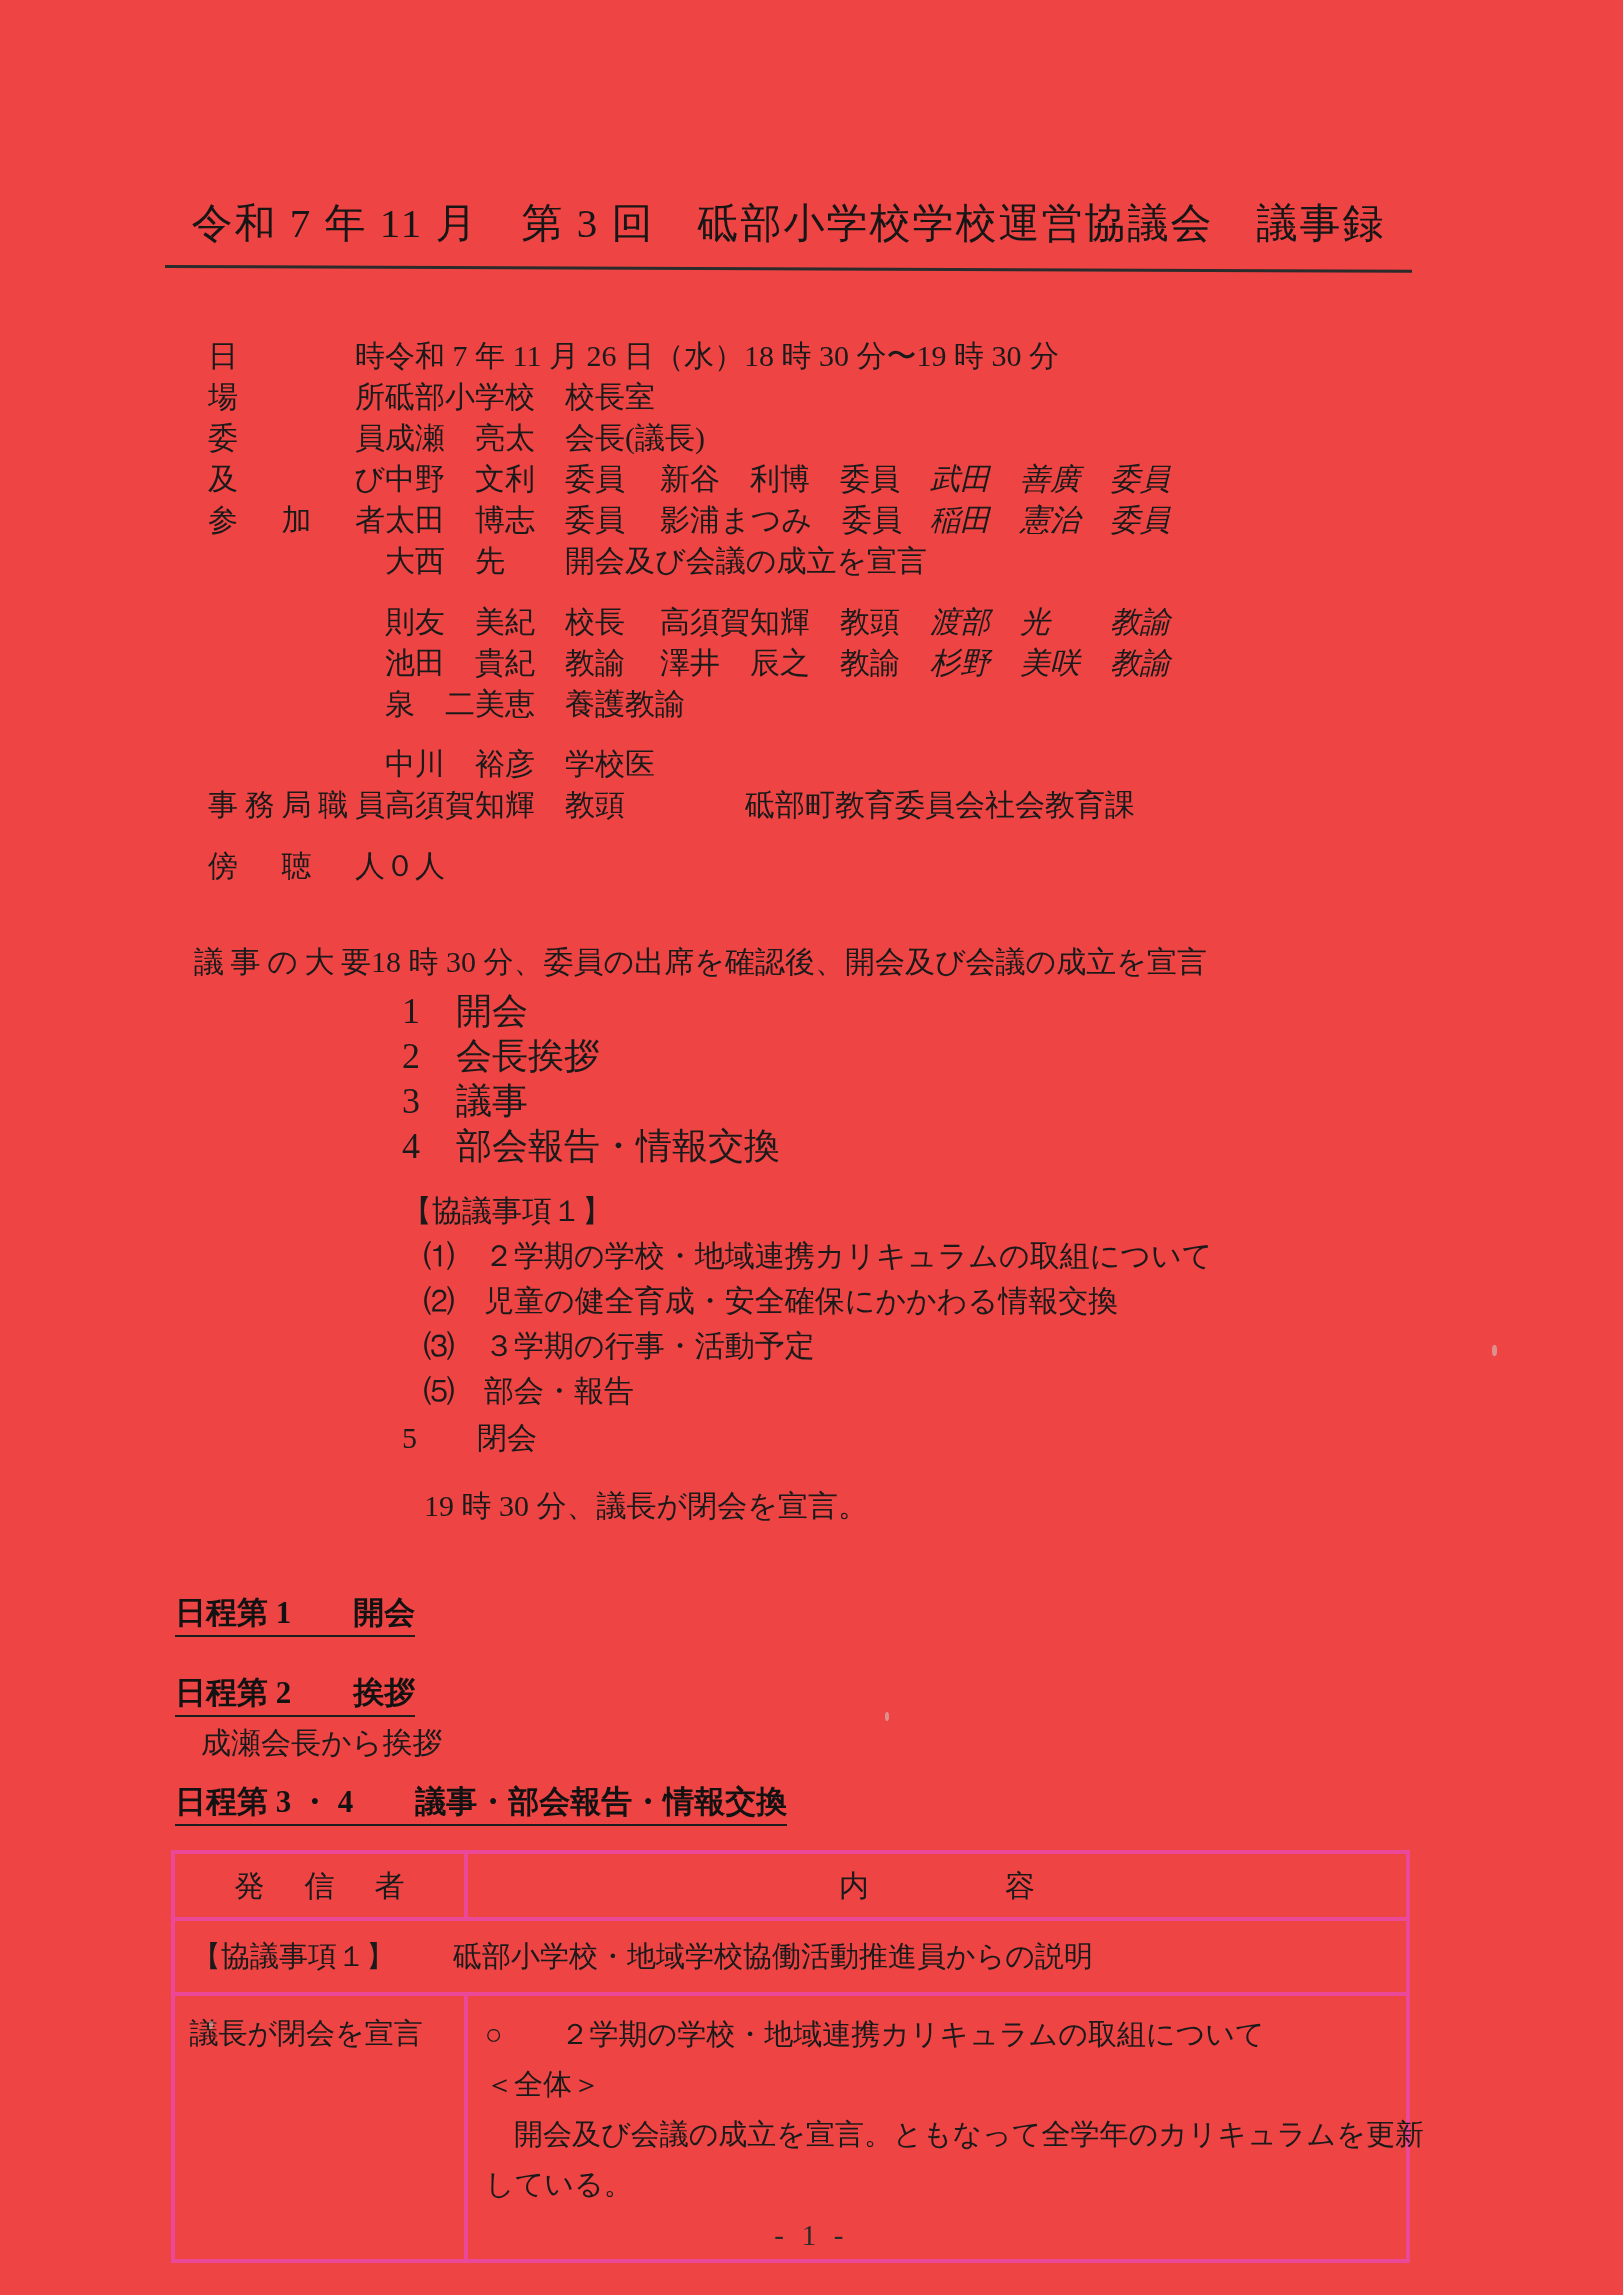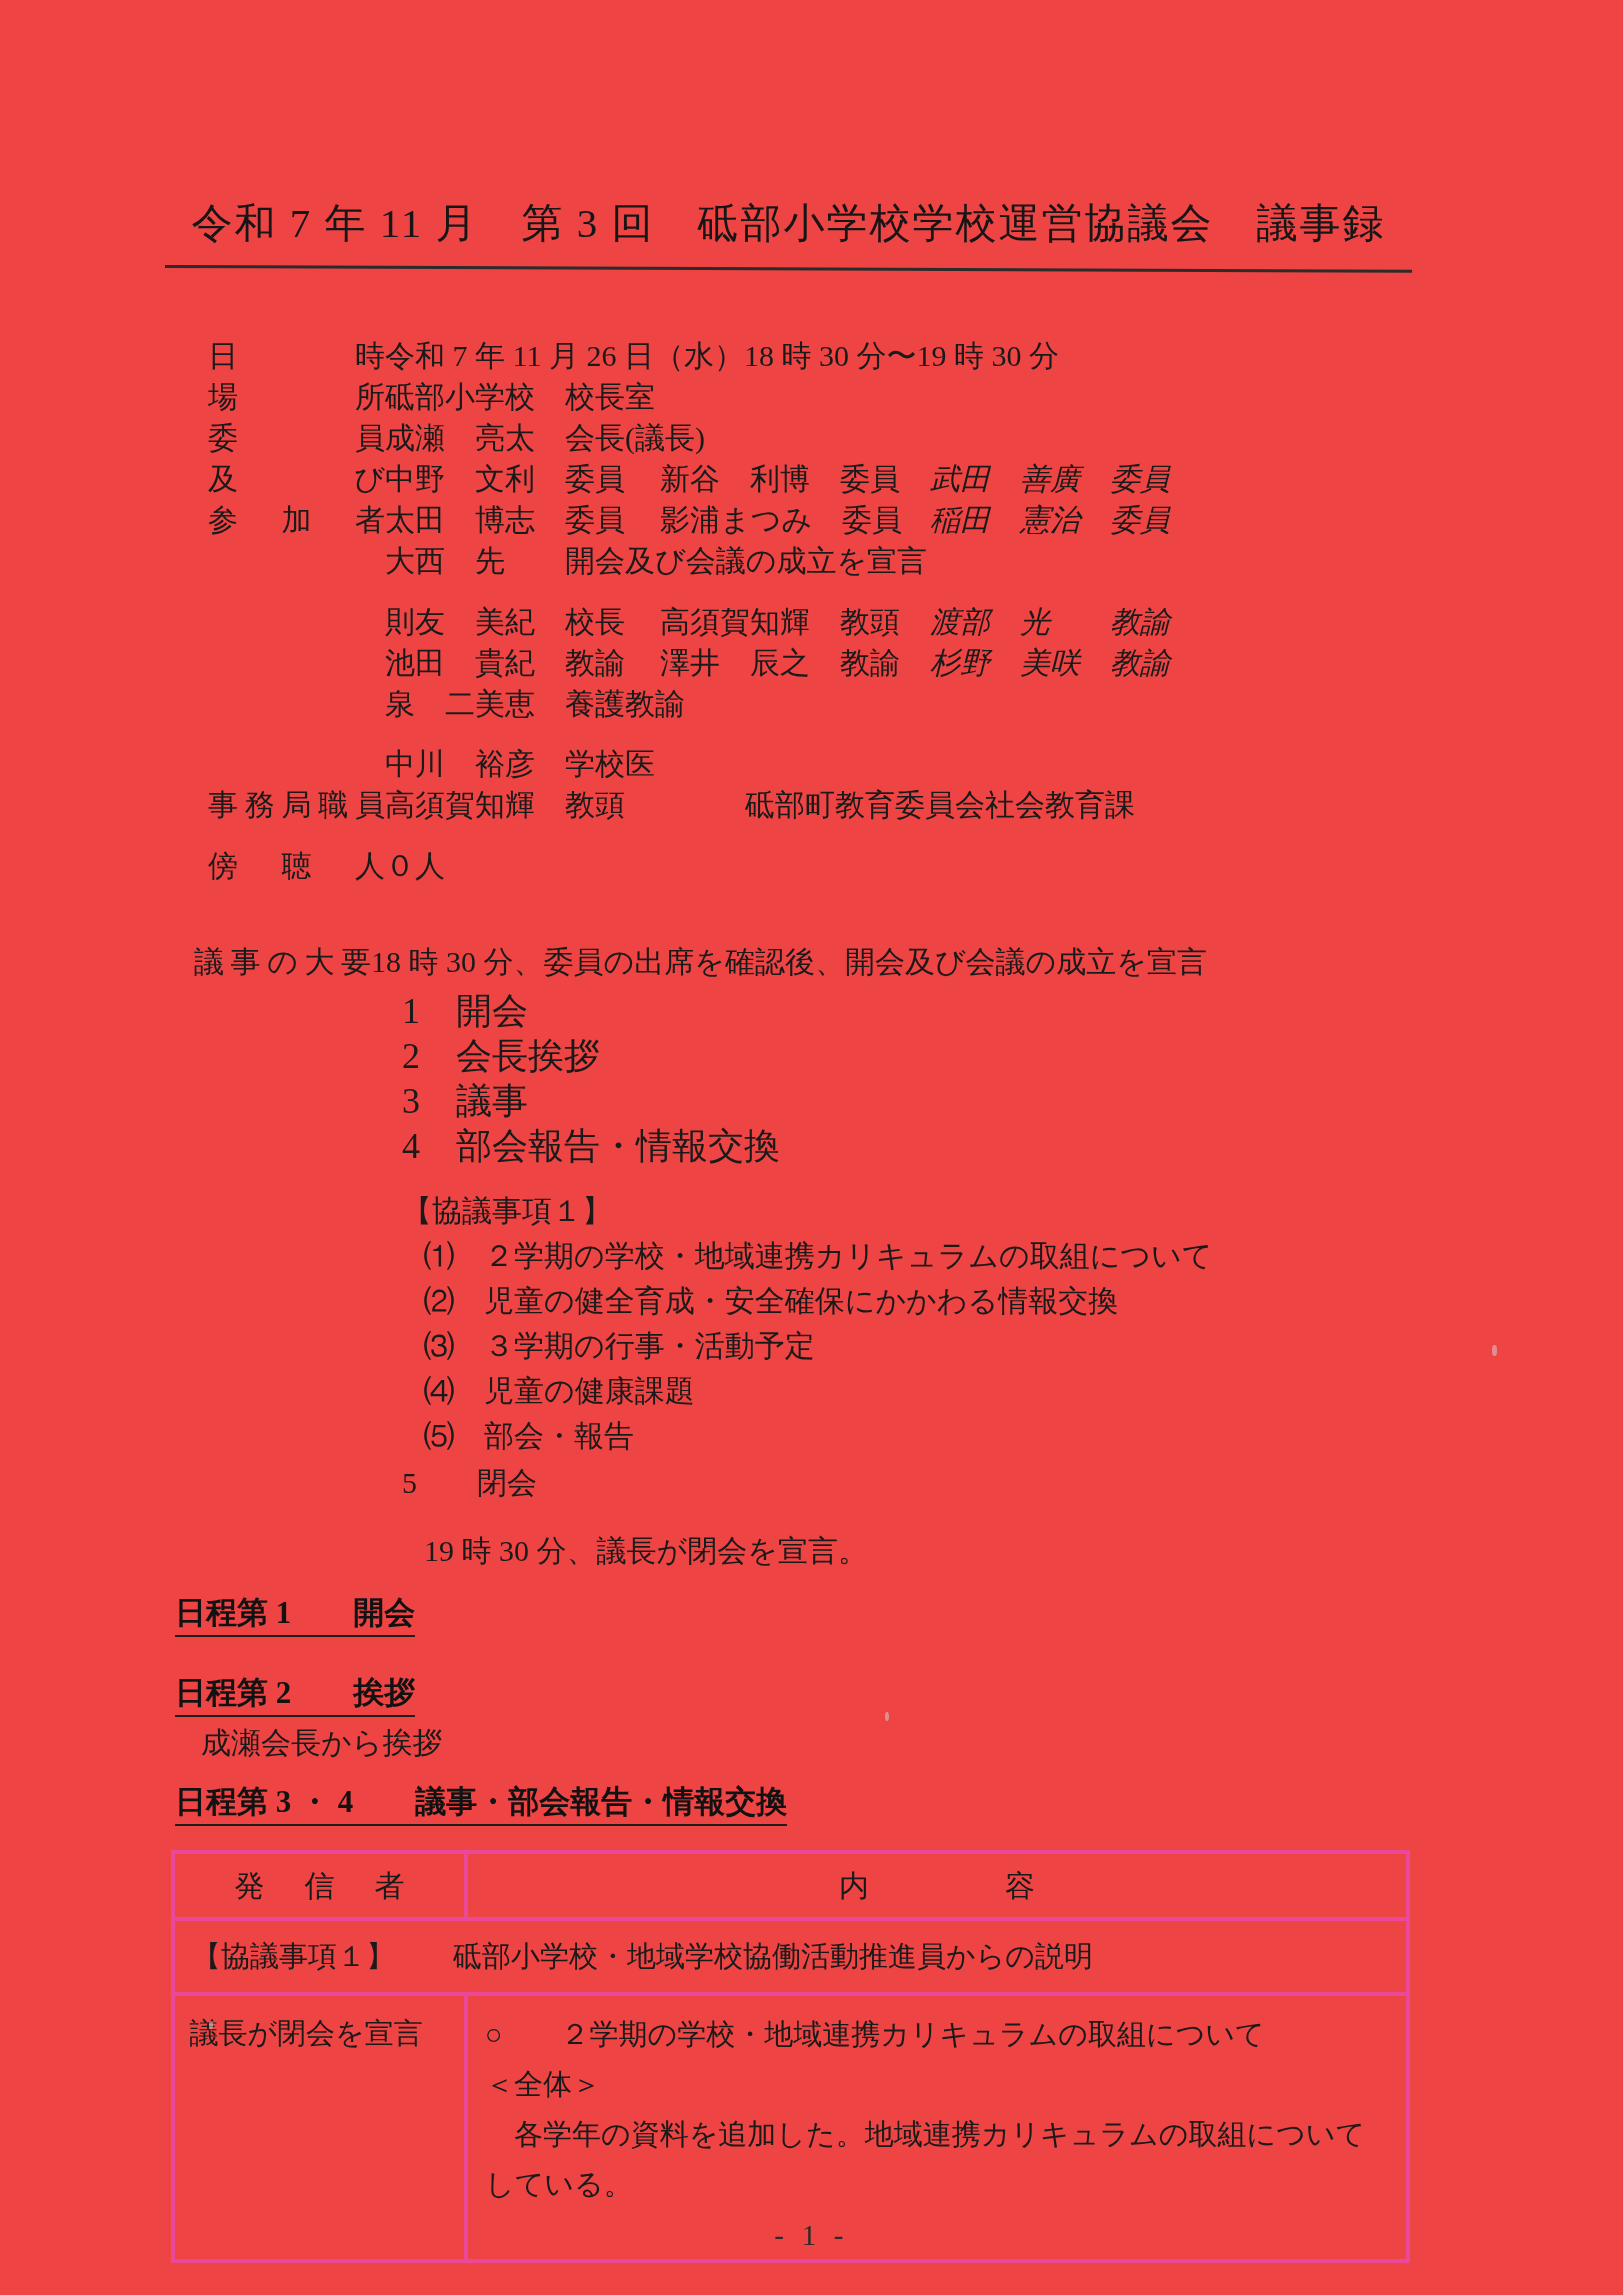--- a/index.html
+++ b/index.html
@@ -346,21 +346,20 @@
       <div>3　議事</div>
       <div>4　部会報告・情報交換</div>
     </div>
 
     <div class="kyogi-title">【協議事項１】</div>
 
     <div class="kyogi-list">
       <div>⑴　２学期の学校・地域連携カリキュラムの取組について</div>
       <div>⑵　児童の健全育成・安全確保にかかわる情報交換</div>
       <div>⑶　３学期の行事・活動予定</div>
-      <div>⑷　児童の健康課題</div>
       <div>⑸　部会・報告</div>
     </div>
 
     <div class="close-item">5　　閉会</div>
     <div class="close-note">19 時 30 分、議長が閉会を宣言。</div>
   </div>
 
   <div class="nittei" style="top:1593px;">
     <div class="nittei-head">日程第 1　　開会</div>
   </div>
@@ -392,21 +391,21 @@
       </thead>
       <tbody>
         <tr>
           <td class="merged-cell" colspan="2">【協議事項１】　　砥部小学校・地域学校協働活動推進員からの説明</td>
         </tr>
         <tr>
           <td class="sender-cell">議長が閉会を宣言</td>
           <td class="content-cell">
             <div>○　　２学期の学校・地域連携カリキュラムの取組について</div>
             <div>＜全体＞</div>
-            <div>　各学年の資料を追加した。地域連携カリキュラムの取組について</div>
+            <div>　開会及び会議の成立を宣言。ともなって全学年のカリキュラムを更新</div>
             <div>している。</div>
           </td>
         </tr>
       </tbody>
     </table>
   </div>
 
   <div class="footer">- 1 -</div>
 
   <div class="speck" style="left:1492px; top:1345px; width:4.6px; height:10.5px;"></div>

